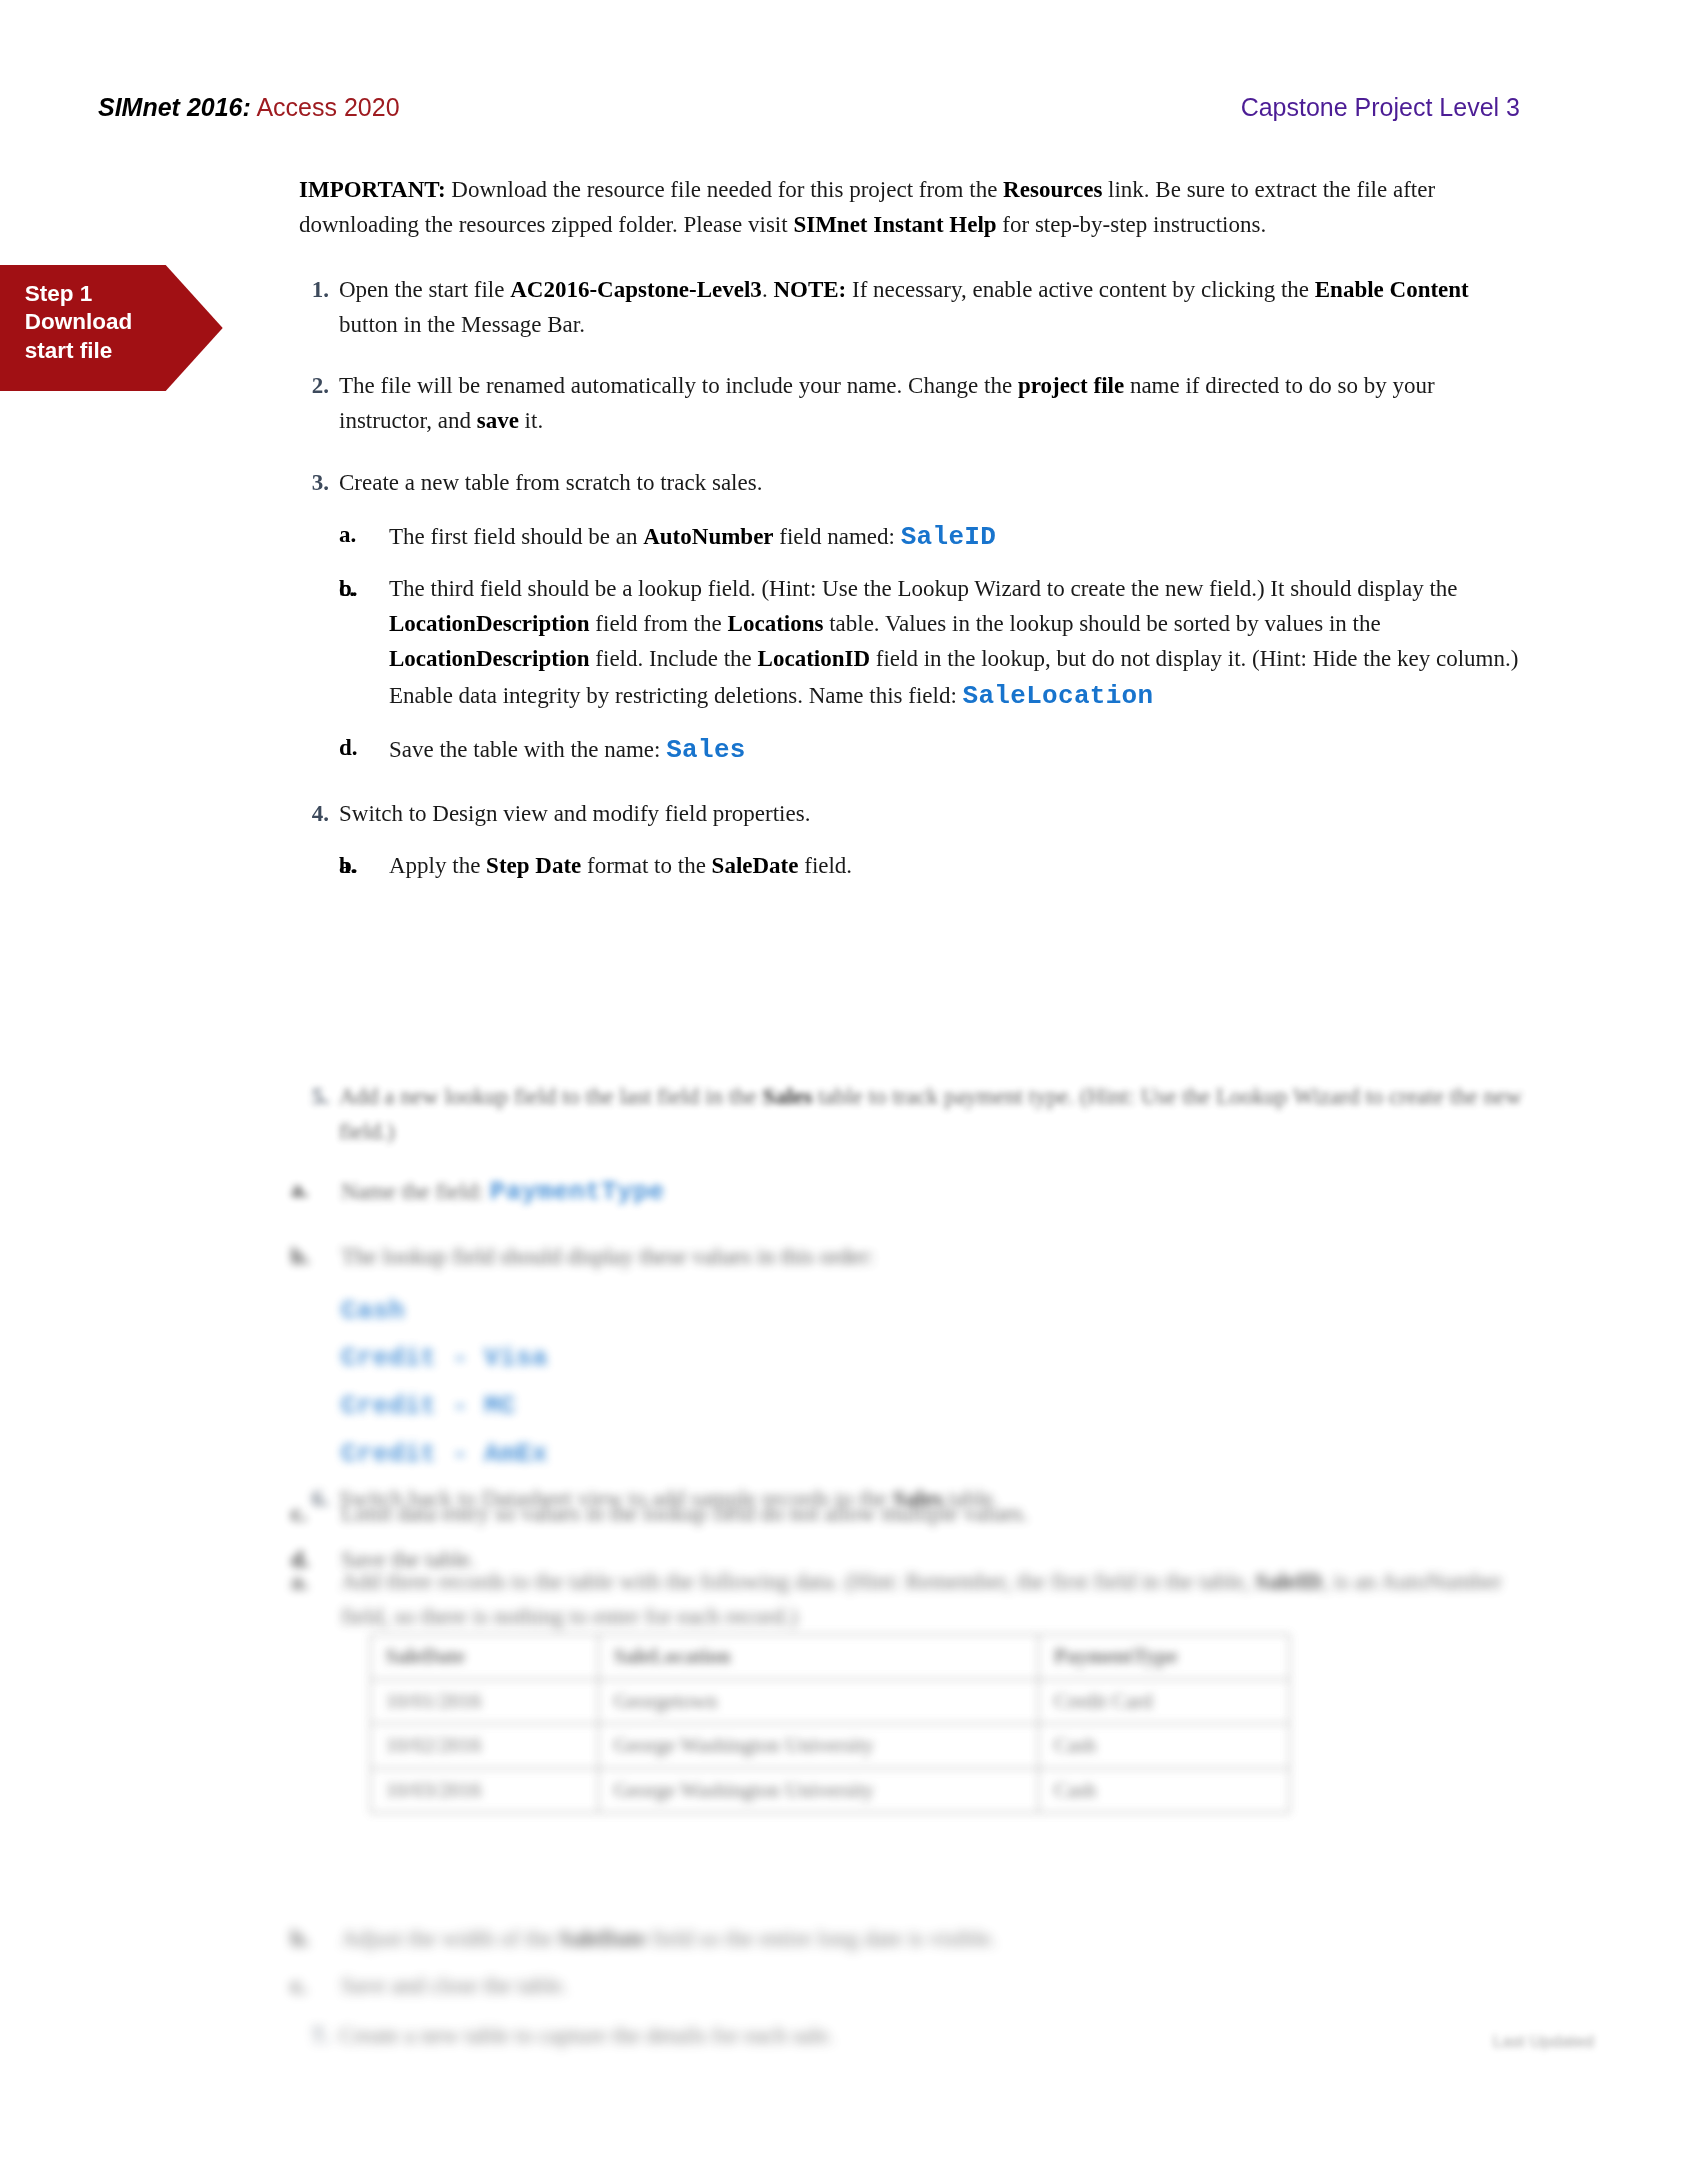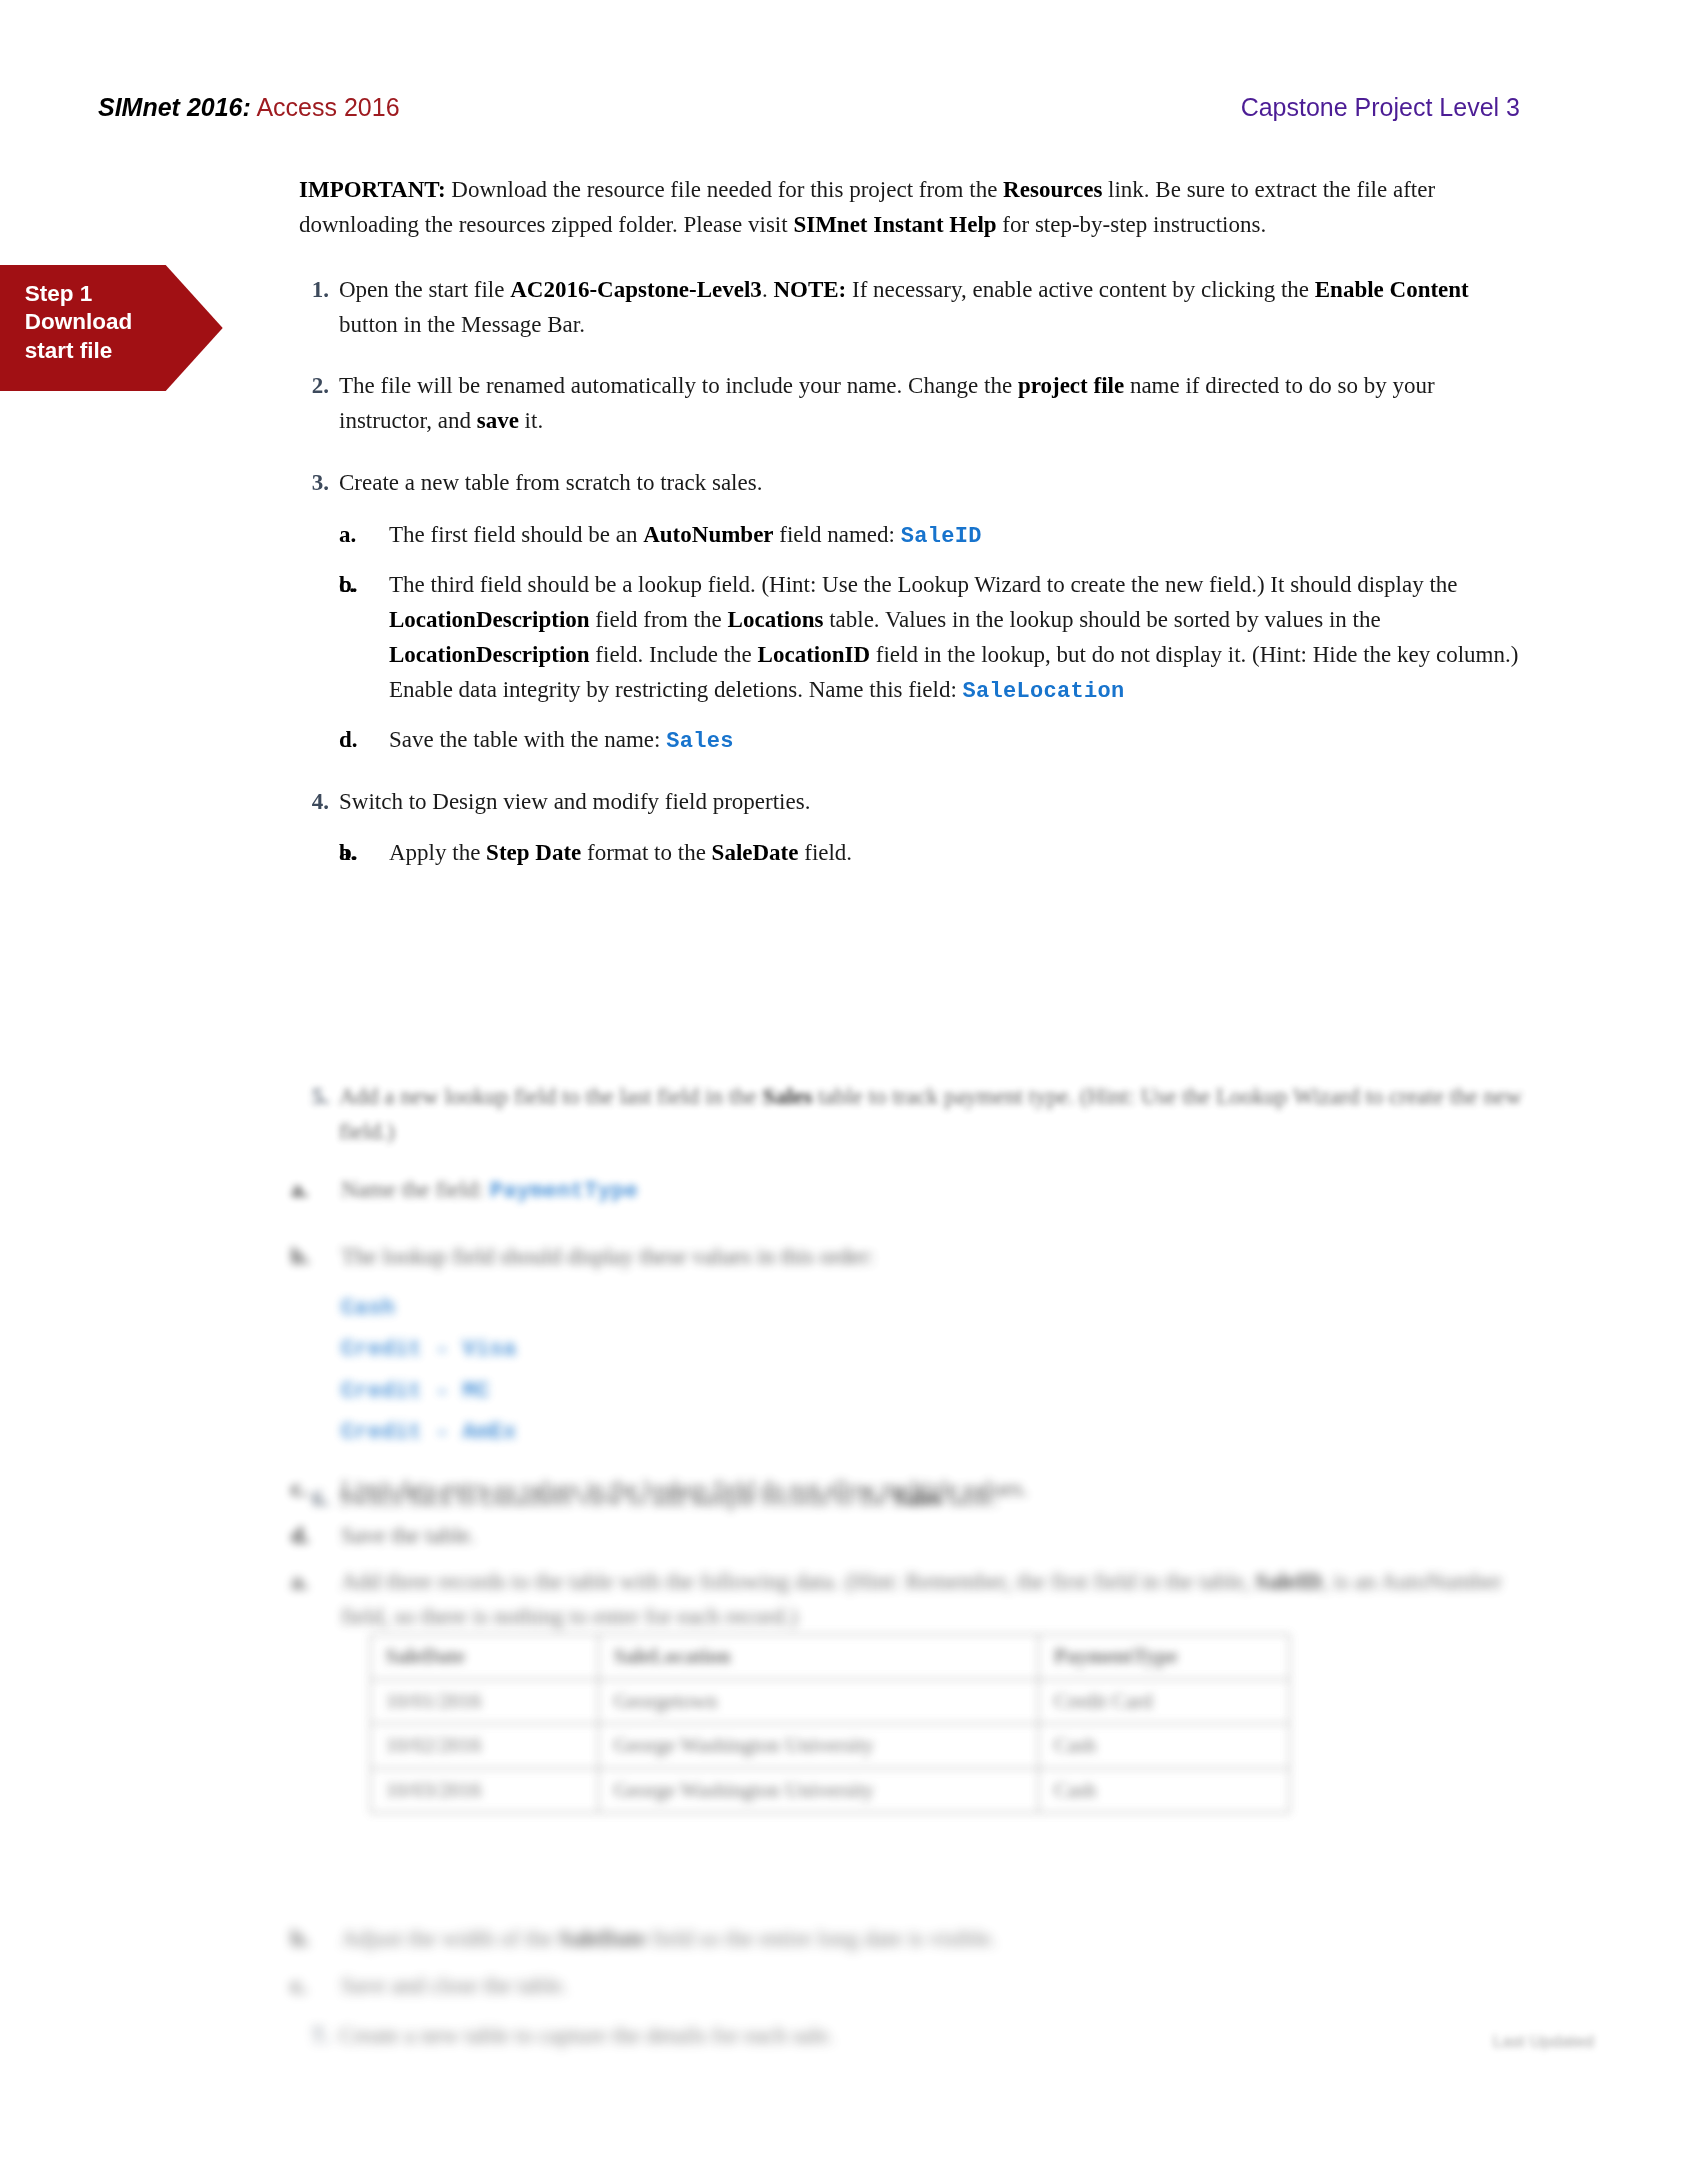--- a/index.html
+++ b/index.html
@@ -115,21 +115,21 @@
     color: #000000;
     font-weight: 700;
   }
   .sub-indent { margin-left: 33px; }
 
   
   .field {
     font-family: "Liberation Mono", "DejaVu Sans Mono", monospace;
     font-weight: 700;
     color: #1874CD;
-    font-size: 22px;
+    font-size: 26px;
     letter-spacing: 0.3px;
   }
 
   
   .blur-zone {
     position: absolute;
     left: 291px;
     width: 1257px;
     color: #3a3a3a;
     font-size: 23px;
@@ -182,21 +182,21 @@
     font-family: "Liberation Sans", "DejaVu Sans", sans-serif;
   }
 </style>
 </head>
 <body>
 
 <div class="page">
 
   <div class="header">
     <div class="hdr-left">
-      <span class="hdr-brand">SIMnet 2016:</span><span class="hdr-product"> Access 2016</span>
+      <span class="hdr-brand">SIMnet 2016:</span><span class="hdr-product"> Access 2020</span>
     </div>
     <div class="hdr-right">Capstone Project Level 3</div>
   </div>
 
   <div class="step-banner">
     <div>Step 1</div>
     <div>Download</div>
     <div>start file</div>
   </div>
 

